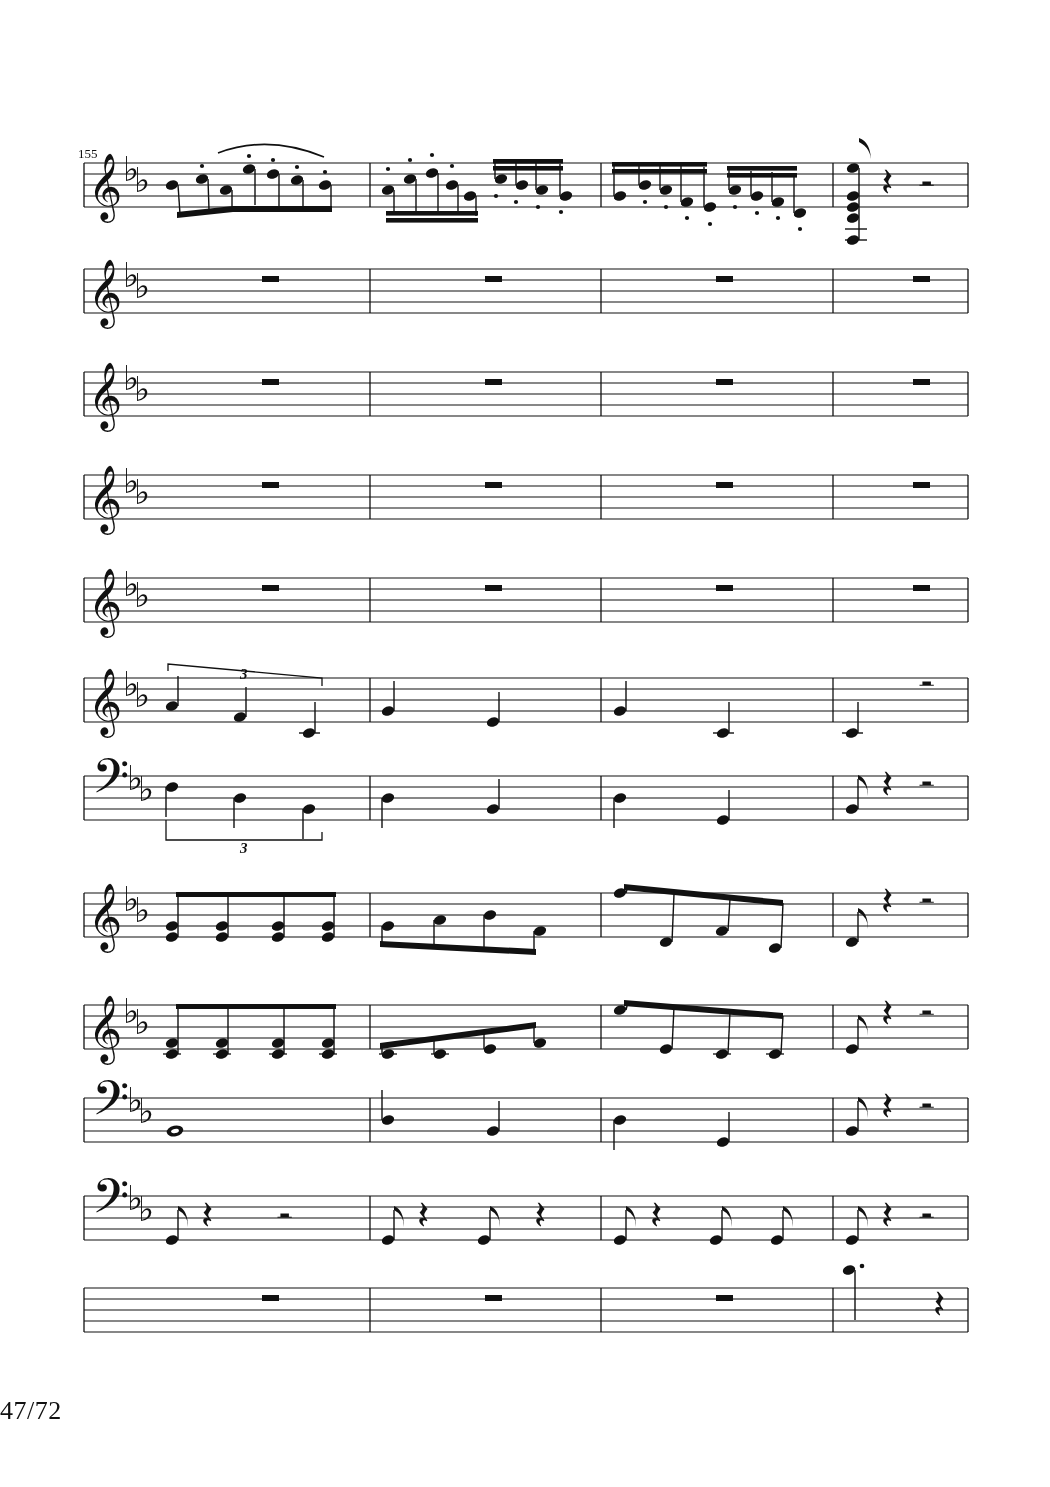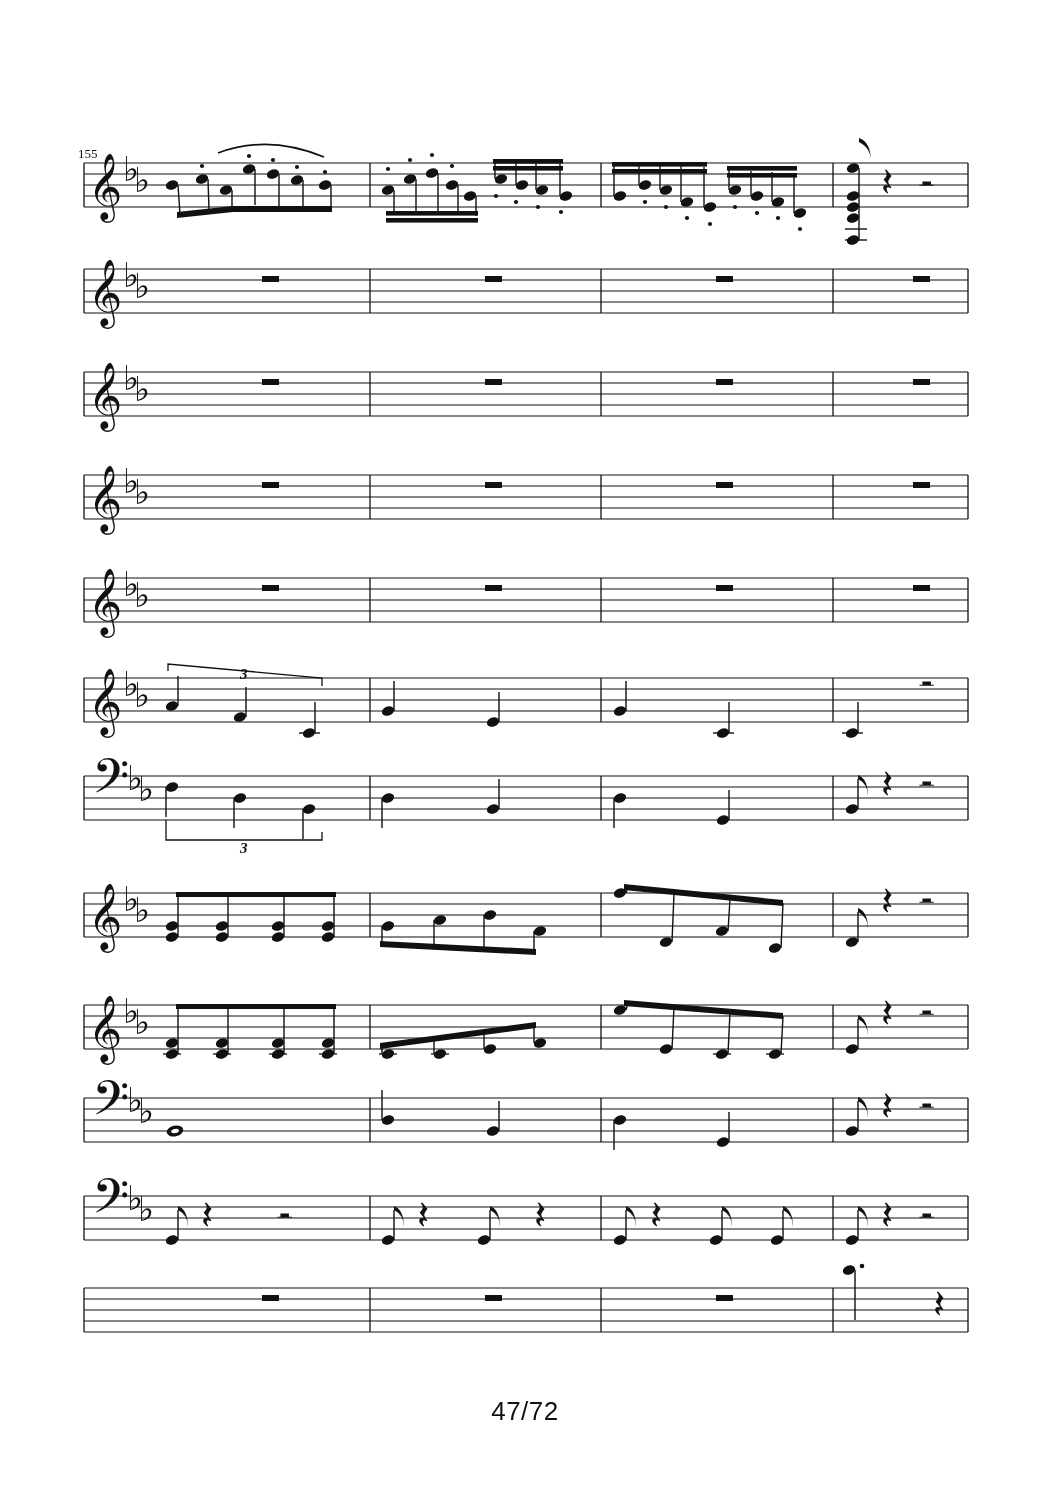--- a/index.html
+++ b/index.html
@@ -31,23 +31,22 @@
     position: absolute;
     font-family: "Liberation Serif", serif;
     font-size: 13px;
     color: #111;
     left: 78px;
     top: 146px;
   }
   .page-number {
     position: absolute;
     width: 1050px;
-    text-align: center;
     top: 1396px;
-    font-family: Liberation Sans, sans-serif;
+    font-family: Liberation Serif, serif;
     font-size: 26px;
     color: #111;
     letter-spacing: 0.5px;
   }
   svg { display: block; }
   text.glyph {
     font-family: "DejaVu Serif", serif;
   }
 </style>
 </head>

